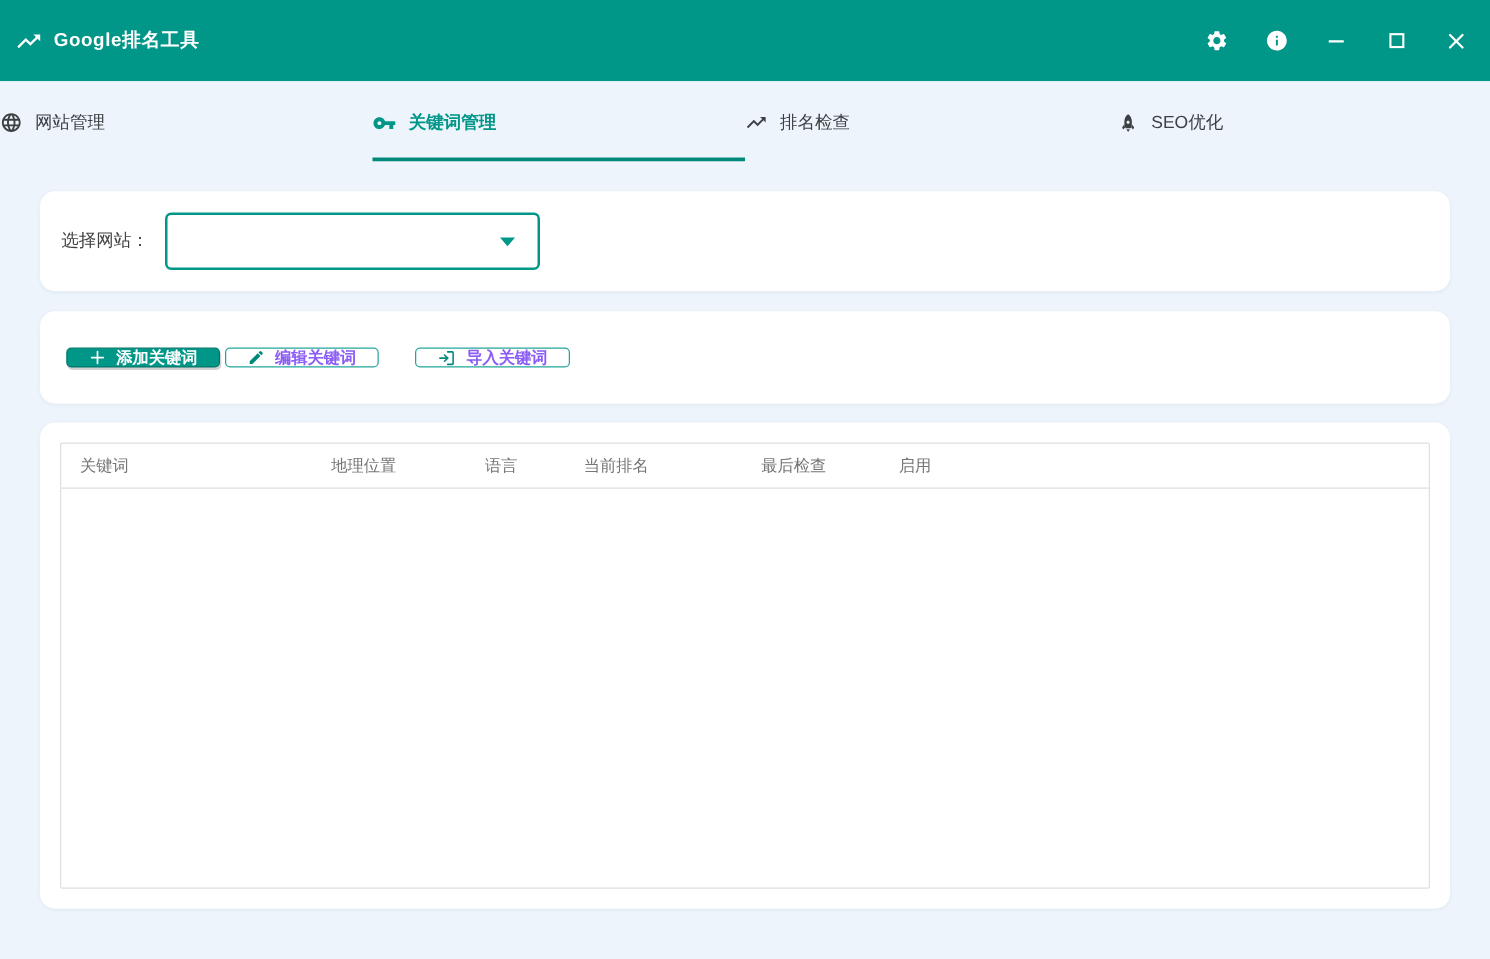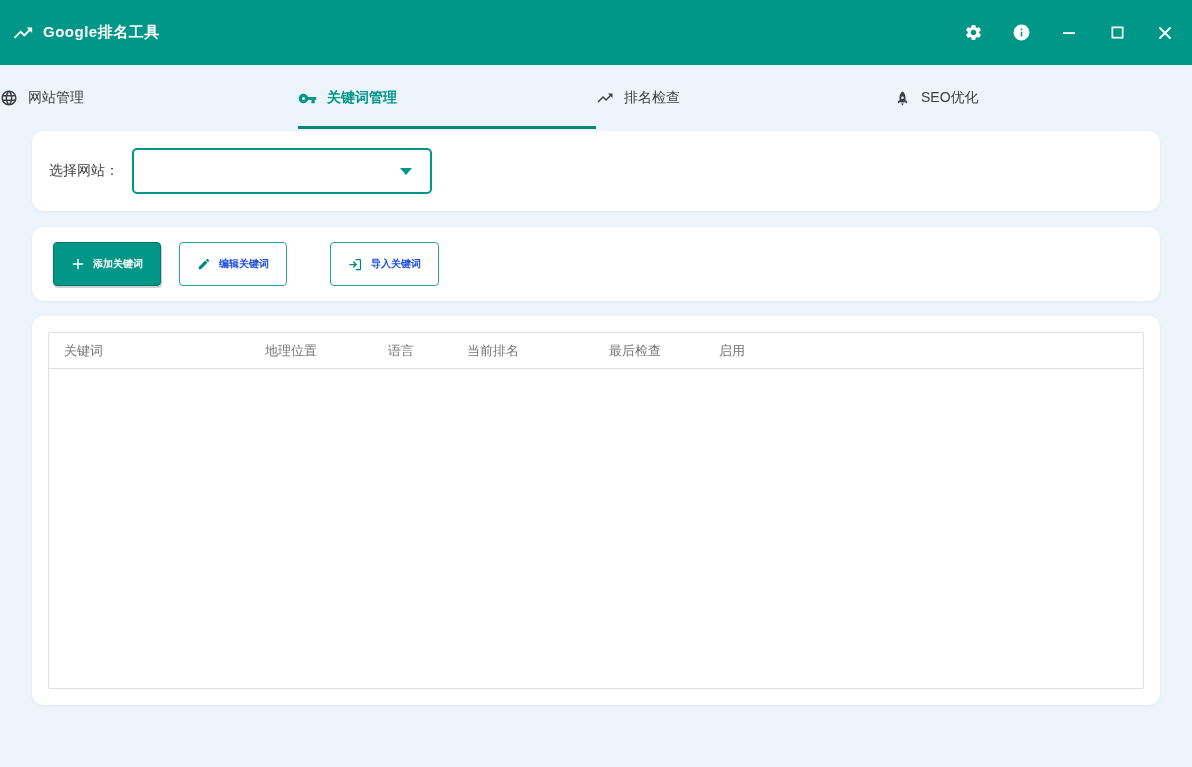--- a/index.html
+++ b/index.html
@@ -58,20 +58,21 @@
   }
 
   
   .card {
     background: #fff;
     border-radius: 12px;
     margin: 0 32px;
     box-shadow: 0 1px 3px rgba(60,80,110,0.07);
   }
   .card.selector-card {
+    margin-top: 22px;
     height: 80px;
     display: flex; align-items: center;
     padding: 0 17px;
   }
   .selector-label { font-size: 14px; color: #424242; margin-right: 13px; }
   .site-select {
     width: 300px; height: 46px;
     border: 2px solid #009688;
     border-radius: 5px;
     background: #fff;
@@ -87,41 +88,41 @@
     border-top: 7px solid #009688;
   }
 
   .card.toolbar-card {
     margin-top: 16px;
     height: 74px;
     display: flex; align-items: center;
     padding: 0 21px;
   }
   .btn {
-    height: 44px;
+    height: 16px;
     display: inline-flex; align-items: center; justify-content: center;
     gap: 8px;
     padding: 0 17px;
-    font-size: 10px;
+    font-size: 13px;
     font-family: "Liberation Sans", "DejaVu Sans", sans-serif;
     border-radius: 4px;
     cursor: pointer;
-    margin-right: 18px;
+    margin-right: 4px;
     font-weight: bold;
   }
   .btn-filled {
     background: #009688;
     color: #fff;
     border: 1px solid #00796B;
     box-shadow: 1px 2px 0 rgba(0,0,0,0.18);
   }
   .btn-filled svg { fill: #fff; stroke: #fff; }
   .btn-outlined {
     background: #fff;
-    color: #1d4ed8;
+    color: #8b5cf6;
     border: 1px solid #26A69A;
   }
   .btn-outlined svg { fill: #00897B; }
   .btn-outlined.stroke-icon svg { fill: none; stroke: #00897B; stroke-width: 2; stroke-linecap: round; stroke-linejoin: round; }
   .btn.gap-before { margin-left: 25px; }
 
   
   .card.table-card {
     margin-top: 15px;
     height: 389px;

